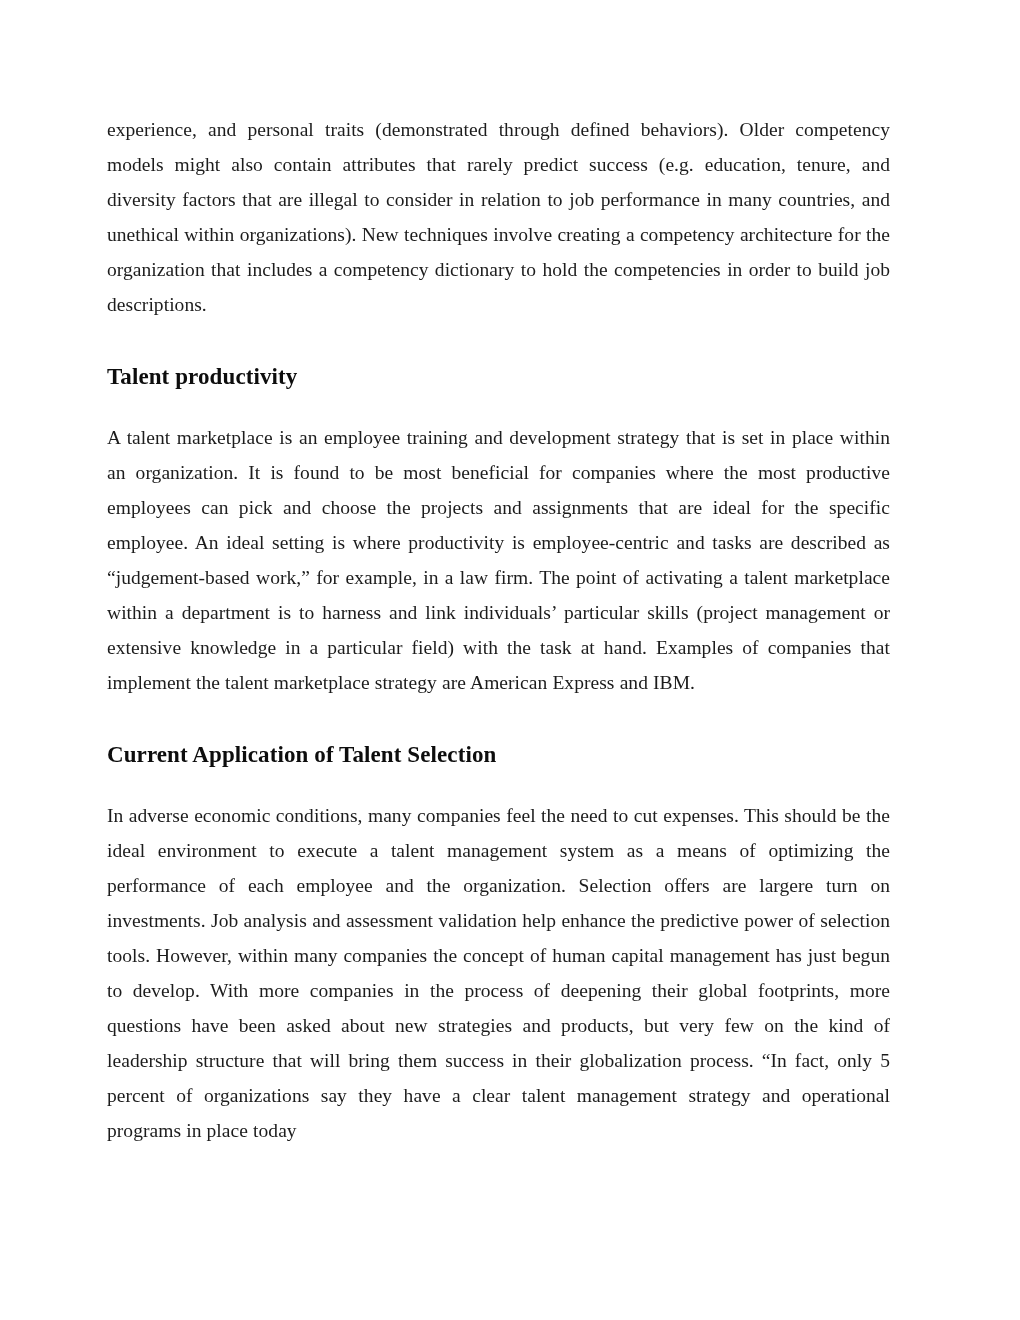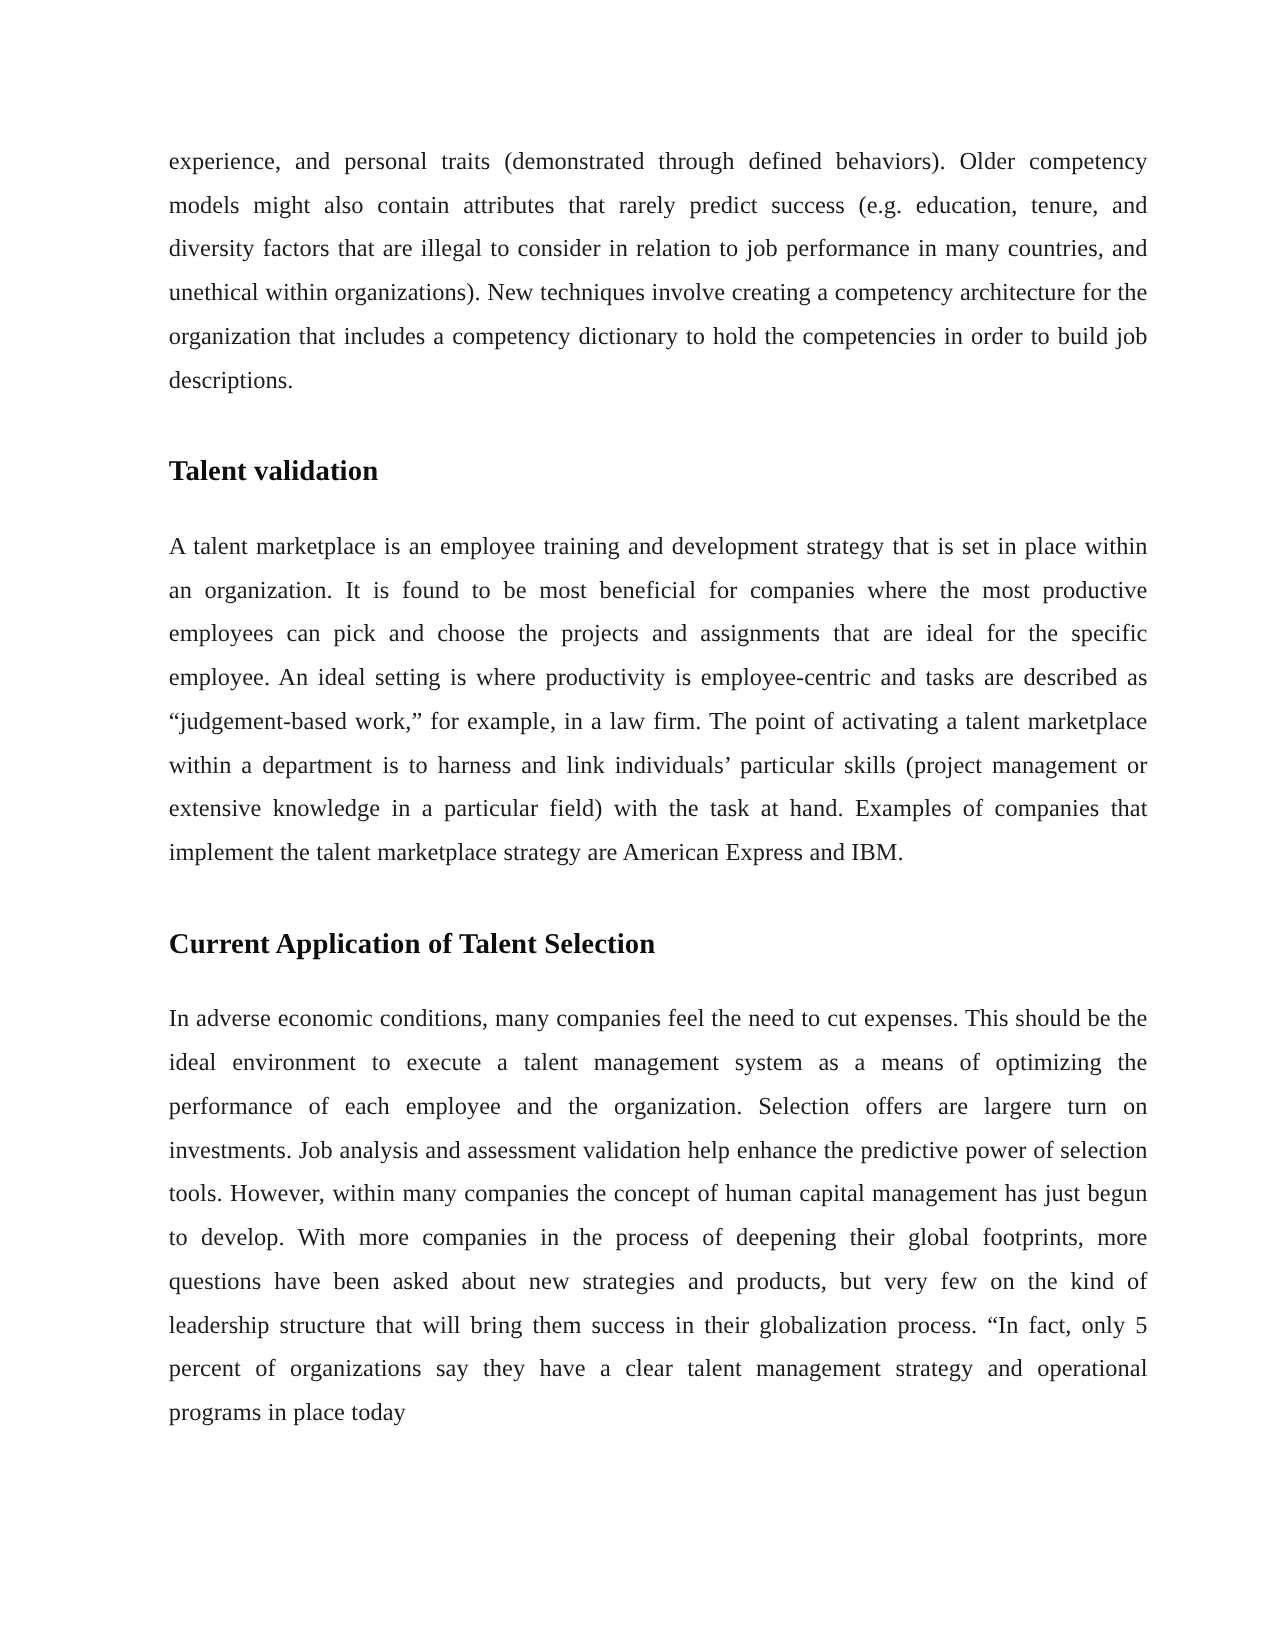--- a/index.html
+++ b/index.html
@@ -16,21 +16,21 @@
   }
   .page {
     position: relative;
     width: 1020px;
     height: 1320px;
     background: #ffffff;
     box-sizing: border-box;
   }
   .content {
     position: absolute;
-    left: 135px;
+    left: 107px;
     top: 112px;
     width: 783px;
   }
   p.body-par {
     margin: 0 0 0 0;
     font-size: 19.5px;
     line-height: 35px;
     text-align: justify;
     text-justify: inter-word;
     color: #1c1c1c;
@@ -55,21 +55,21 @@
 </head>
 <body>
 
 <div class="page">
   <div class="content">
 
     <p class="body-par no-justify-last">experience, and personal traits (demonstrated through defined behaviors). Older competency models might also contain attributes that rarely predict success (e.g. education, tenure, and diversity factors that are illegal to consider in relation to job performance in many countries, and unethical within organizations). New techniques involve creating a competency architecture for the organization that includes a competency dictionary to hold the competencies in order to build job descriptions.</p>
 
     <div class="gap-before-heading"></div>
 
-    <h2 class="section-heading">Talent validation</h2>
+    <h2 class="section-heading">Talent productivity</h2>
 
     <div class="gap-after-heading"></div>
 
     <p class="body-par no-justify-last">A talent marketplace is an employee training and development strategy that is set in place within an organization. It is found to be most beneficial for companies where the most productive employees can pick and choose the projects and assignments that are ideal for the specific employee. An ideal setting is where productivity is employee-centric and tasks are described as “judgement-based work,” for example, in a law firm. The point of activating a talent marketplace within a department is to harness and link individuals’ particular skills (project management or extensive knowledge in a particular field) with the task at hand. Examples of companies that implement the talent marketplace strategy are American Express and IBM.</p>
 
     <div class="gap-before-heading"></div>
 
     <h2 class="section-heading">Current Application of Talent Selection</h2>
 
     <div class="gap-after-heading"></div>

